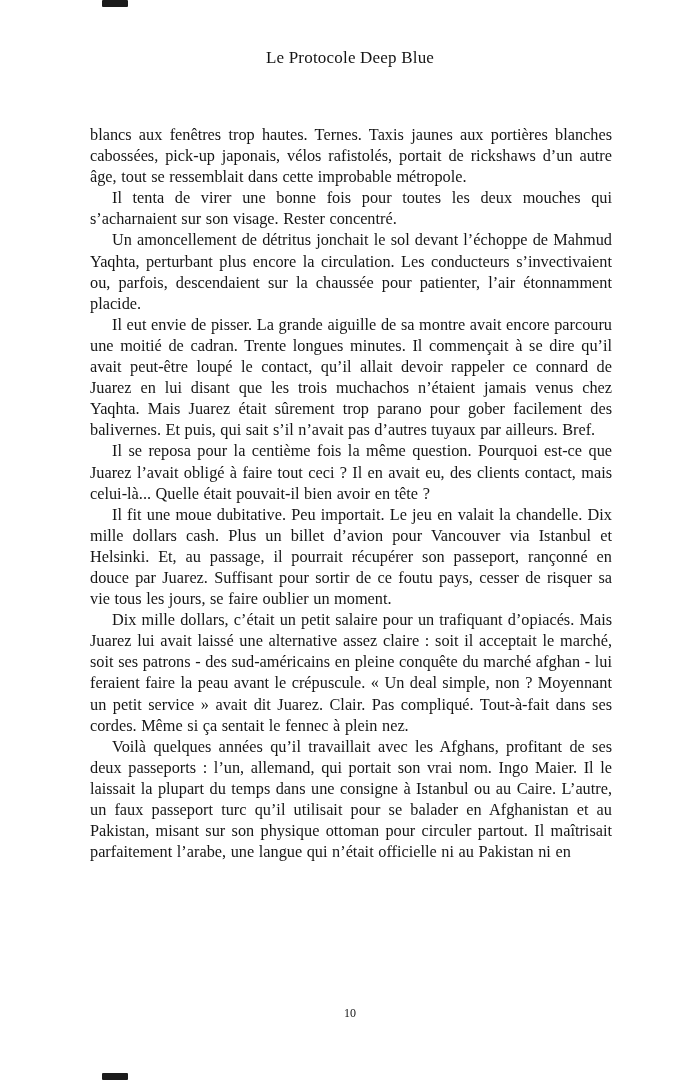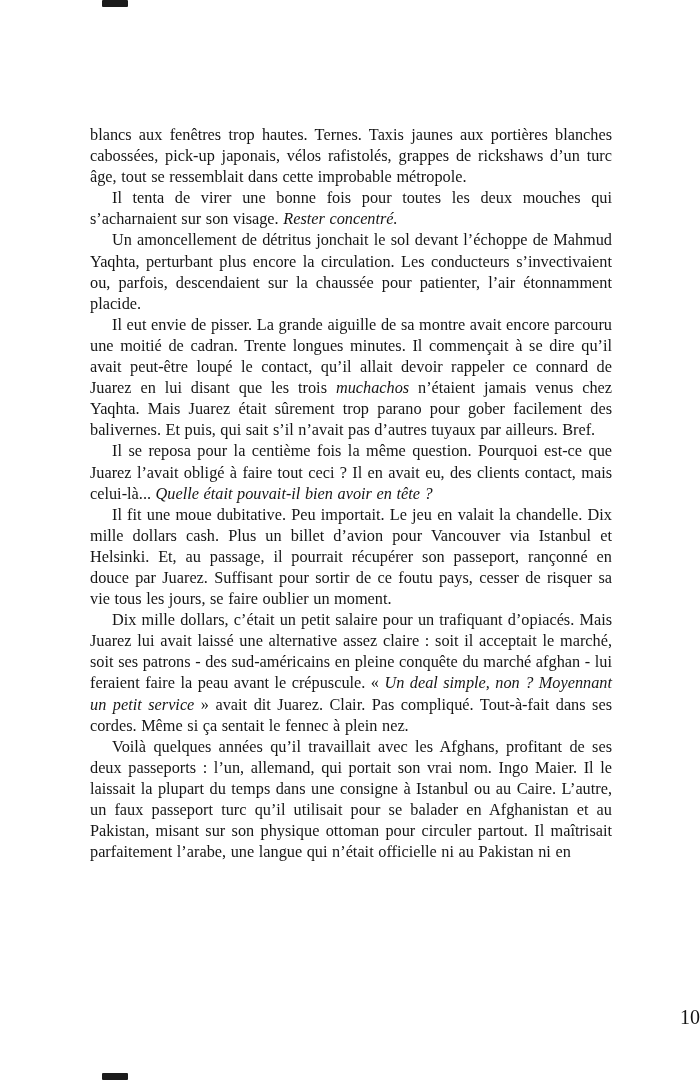--- a/index.html
+++ b/index.html
@@ -37,29 +37,28 @@
     color: #161616;
     word-spacing: 0.5px;
   }
   .page-body p {
     margin: 0;
   }
   .page-body p.indent {
     text-indent: 22px;
   }
   .italic {
-    font-style: italic;
   }
   .page-footer {
     position: absolute;
     top: 1006px;
     left: 0;
     right: 0;
-    text-align: right;
-    font-size: 20px;
+    text-align: center;
+    font-size: 12px;
     color: #141414;
   }
   .scan-artifact {
     position: absolute;
     background: #1c1c1c;
     border-radius: 1px;
   }
   .scan-artifact.top {
     left: 102px;
     top: 0;
@@ -72,23 +71,24 @@
     width: 26px;
     height: 7px;
   }
 </style>
 </head>
 <body>
 
 <div class="page">
   <div class="scan-artifact top"></div>
 
+  <div class="running-header">Le Protocole Deep Blue</div>
 
   <div class="page-body">
-      <p><span>blancs aux fenêtres trop hautes. Ternes. Taxis jaunes aux portières blanches cabossées, pick-up japonais, vélos rafistolés, grappes de rickshaws d’un turc âge, tout se ressemblait dans cette improbable métropole.</span></p>
+      <p><span>blancs aux fenêtres trop hautes. Ternes. Taxis jaunes aux portières blanches cabossées, pick-up japonais, vélos rafistolés, portait de rickshaws d’un autre âge, tout se ressemblait dans cette improbable métropole.</span></p>
       <p class="indent"><span>Il tenta de virer une bonne fois pour toutes les deux mouches qui s’acharnaient sur son visage. </span><span class="italic">Rester concentré.</span></p>
       <p class="indent"><span>Un amoncellement de détritus jonchait le sol devant l’échoppe de Mahmud Yaqhta, perturbant plus encore la circulation. Les conducteurs s’invectivaient ou, parfois, descendaient sur la chaussée pour patienter, l’air étonnamment placide.</span></p>
       <p class="indent"><span>Il eut envie de pisser. La grande aiguille de sa montre avait encore parcouru une moitié de cadran. Trente longues minutes. Il commençait à se dire qu’il avait peut-être loupé le contact, qu’il allait devoir rappeler ce connard de Juarez en lui disant que les trois </span><span class="italic">muchachos</span><span> n’étaient jamais venus chez Yaqhta. Mais Juarez était sûrement trop parano pour gober facilement des balivernes. Et puis, qui sait s’il n’avait pas d’autres tuyaux par ailleurs. Bref.</span></p>
       <p class="indent"><span>Il se reposa pour la centième fois la même question. Pourquoi est-ce que Juarez l’avait obligé à faire tout ceci ? Il en avait eu, des clients contact, mais celui-là... </span><span class="italic">Quelle était pouvait-il bien avoir en tête ?</span></p>
       <p class="indent"><span>Il fit une moue dubitative. Peu importait. Le jeu en valait la chandelle. Dix mille dollars cash. Plus un billet d’avion pour Vancouver via Istanbul et Helsinki. Et, au passage, il pourrait récupérer son passeport, rançonné en douce par Juarez. Suffisant pour sortir de ce foutu pays, cesser de risquer sa vie tous les jours, se faire oublier un moment.</span></p>
       <p class="indent"><span>Dix mille dollars, c’était un petit salaire pour un trafiquant d’opiacés. Mais Juarez lui avait laissé une alternative assez claire : soit il acceptait le marché, soit ses patrons - des sud-américains en pleine conquête du marché afghan - lui feraient faire la peau avant le crépuscule. « </span><span class="italic">Un deal simple, non ? Moyennant un petit service</span><span> » avait dit Juarez. Clair. Pas compliqué. Tout-à-fait dans ses cordes. Même si ça sentait le fennec à plein nez.</span></p>
       <p class="indent"><span>Voilà quelques années qu’il travaillait avec les Afghans, profitant de ses deux passeports : l’un, allemand, qui portait son vrai nom. Ingo Maier. Il le laissait la plupart du temps dans une consigne à Istanbul ou au Caire. L’autre, un faux passeport turc qu’il utilisait pour se balader en Afghanistan et au Pakistan, misant sur son physique ottoman pour circuler partout. Il maîtrisait parfaitement l’arabe, une langue qui n’était officielle ni au Pakistan ni en</span></p>
     </div>
 
   <div class="page-footer">10</div>

